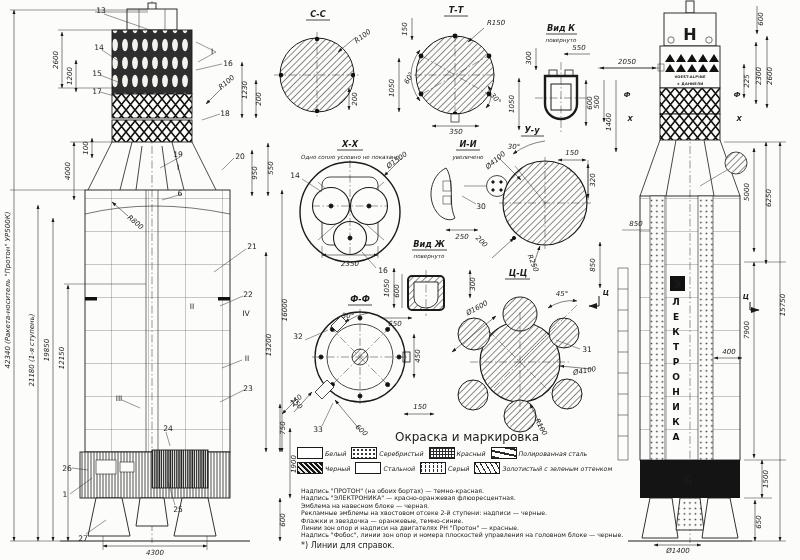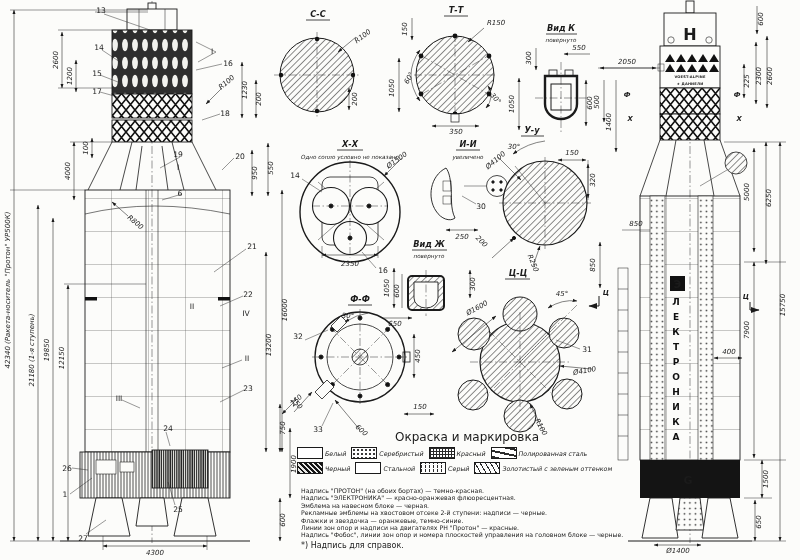--- a/index.html
+++ b/index.html
@@ -497,14 +497,14 @@
 
 <div class="notes">
   <div>Надпись "ПРОТОН" (на обоих бортах) — темно-красная.</div>
   <div>Надпись "ЭЛЕКТРОНИКА" — красно-оранжевая флюоресцентная.</div>
   <div>Эмблема на навесном блоке — черная.</div>
   <div>Рекламные эмблемы на хвостовом отсеке 2-й ступени: надписи — черные.</div>
   <div>Флажки и звездочка — оранжевые, темно-синие.</div>
   <div>Линии зон опор и надписи на двигателях РН "Протон" — красные.</div>
   <div>Надпись "Фобос", линии зон опор и номера плоскостей управления на головном блоке — черные.</div>
 </div>
-<div class="footnote">*) Надпись для справок.</div>
+<div class="footnote">*) Линии для справок.</div>
 </div>
 
 </body></html>

